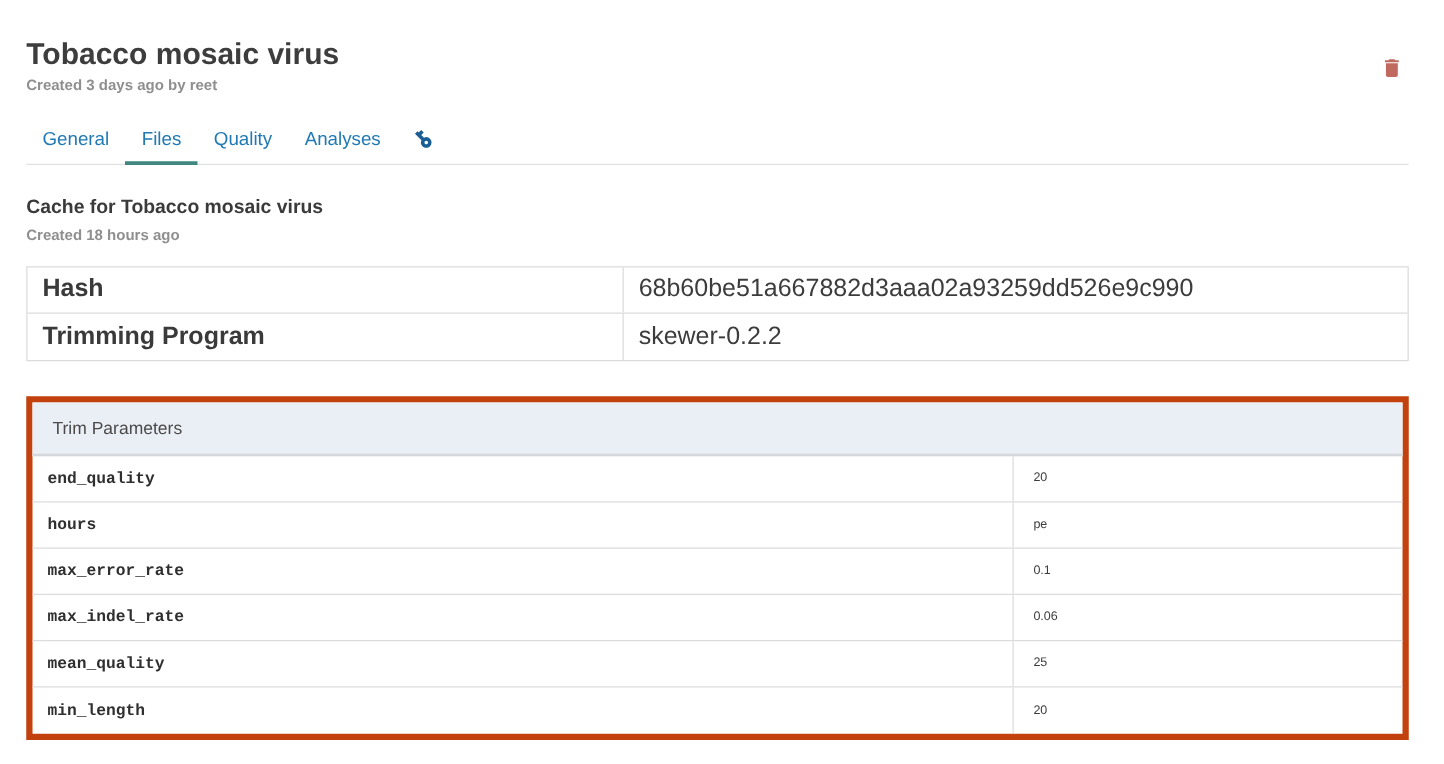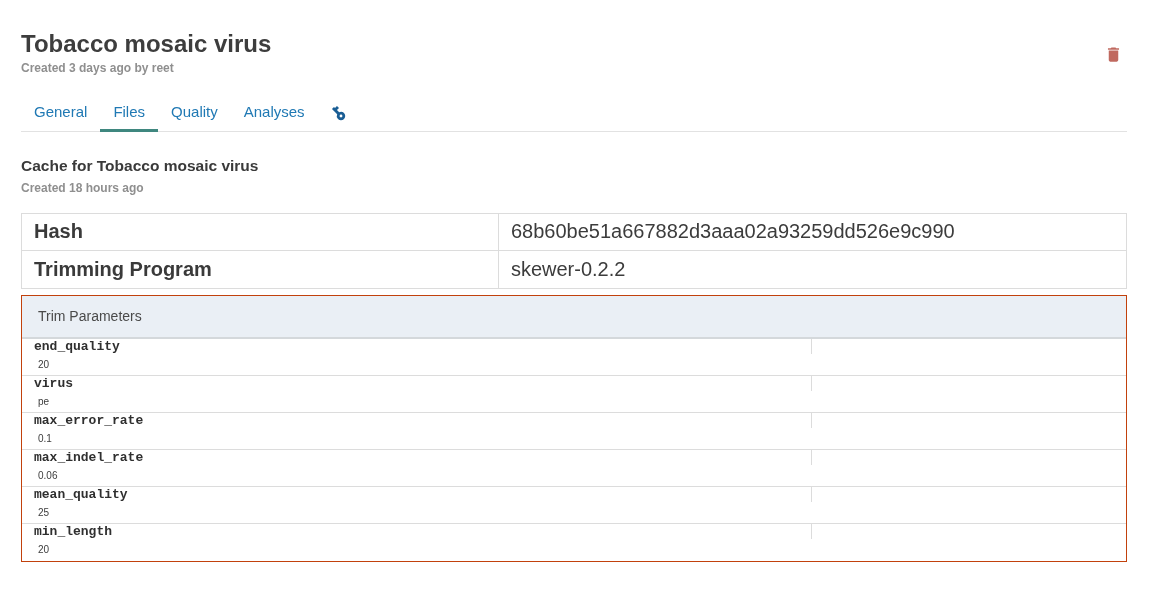--- a/index.html
+++ b/index.html
@@ -13,21 +13,21 @@
   .page { padding: 30px 28px 0 21px; }
 
   
   .page-header { display: flex; justify-content: space-between; align-items: center; }
   .page-title { font-size: 24px; font-weight: bold; color: #3d3d3d; line-height: 1.15; }
   .page-subtitle { font-size: 12px; font-weight: bold; color: #8f8f8f; margin-top: 3px; }
   .delete-btn { background: none; border: none; cursor: pointer; padding: 4px; margin-top: 4px; }
   .delete-btn svg { width: 19px; height: 19px; fill: #c0695f; display: block; }
 
   
-  .tabs-bar { display: flex; align-items: center; margin-top: 24px; border-bottom: 1px solid #e2e2e2; }
+  .tabs-bar { display: flex; align-items: flex-start; margin-top: 24px; border-bottom: 1px solid #e2e2e2; }
   .tab {
     font-size: 15px; color: #2079b4; padding: 4px 13px 9px 13px;
     cursor: pointer; border-bottom: 3px solid transparent; margin-bottom: -1px;
     background: none; border-top: none; border-left: none; border-right: none;
     font-family: "Liberation Sans", sans-serif;
   }
   .tab.active { border-bottom-color: #3f877f; }
   .tab-key { padding: 4px 10px 7px 12px; cursor: pointer; margin-bottom: -1px; background: none; border: none; }
   .tab-key svg { width: 17px; height: 17px; fill: #1a5e95; display: block; transform: rotate(225deg); }
 
@@ -38,27 +38,27 @@
 
   
   .info-table { margin-top: 18px; border: 1px solid #dcdcdc; }
   .info-row { display: flex; height: 37px; border-bottom: 1px solid #dcdcdc; }
   .info-row:last-child { border-bottom: none; }
   .info-cell { display: flex; align-items: center; padding: 0 12px; font-size: 20px; }
   .info-label { width: 43.2%; font-weight: bold; color: #3a3a3a; border-right: 1px solid #dcdcdc; }
   .info-value { flex: 1; color: #3c3c3c; }
 
   
-  .panel { margin-top: 6px; border: 1px solid #c2410c; }
+  .panel { margin-top: 28px; border: 5px solid #c2410c; }
   .panel-header {
     background: #eaeff5; height: 43px; display: flex; align-items: center;
     padding: 0 16px; font-size: 14px; color: #4a4a4a;
     border-bottom: 2px solid #d4d8db;
   }
-  .param-row { display: flex; height: 37px; border-bottom: 1px solid #dcdcdc; flex-direction: column; }
+  .param-row { display: flex; height: 37px; border-bottom: 1px solid #dcdcdc; }
   .param-row:last-child { border-bottom: none; }
   .param-name {
     width: 71.6%; display: flex; align-items: center; padding: 0 12px;
     font-family: "Liberation Mono", "DejaVu Sans Mono", monospace;
     font-size: 13px; font-weight: bold; color: #2f2f2f;
     border-right: 1px solid #dcdcdc;
   }
   .param-value { flex: 1; display: flex; align-items: center; padding: 0 16px; font-size: 10px; color: #3c3c3c; }
 </style>
 </head>
@@ -111,21 +111,21 @@
   </div>
 
   <div class="panel">
     <div class="panel-header">Trim Parameters</div>
 
     <div class="param-row">
       <div class="param-name">end_quality</div>
       <div class="param-value">20</div>
     </div>
     <div class="param-row">
-      <div class="param-name">virus</div>
+      <div class="param-name">hours</div>
       <div class="param-value">pe</div>
     </div>
     <div class="param-row">
       <div class="param-name">max_error_rate</div>
       <div class="param-value">0.1</div>
     </div>
     <div class="param-row">
       <div class="param-name">max_indel_rate</div>
       <div class="param-value">0.06</div>
     </div>

